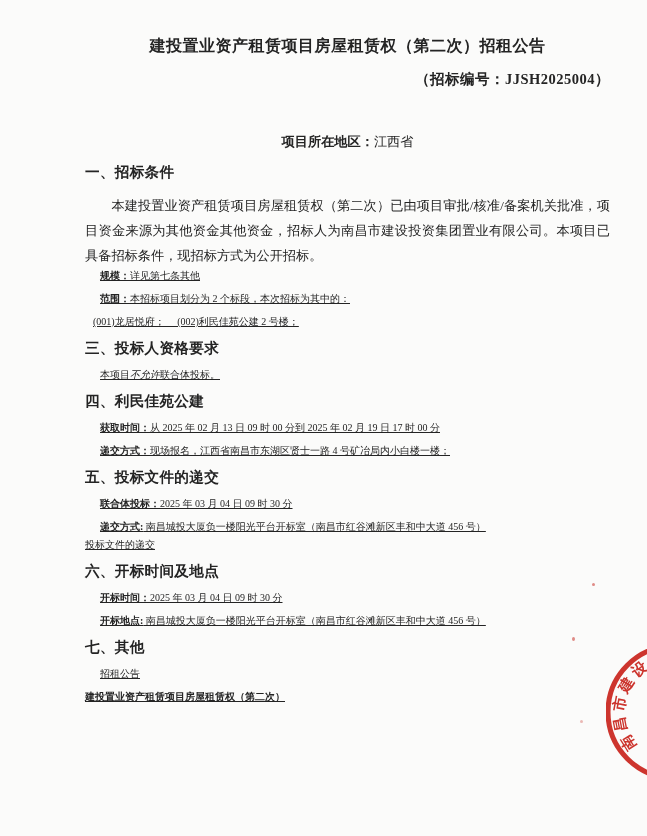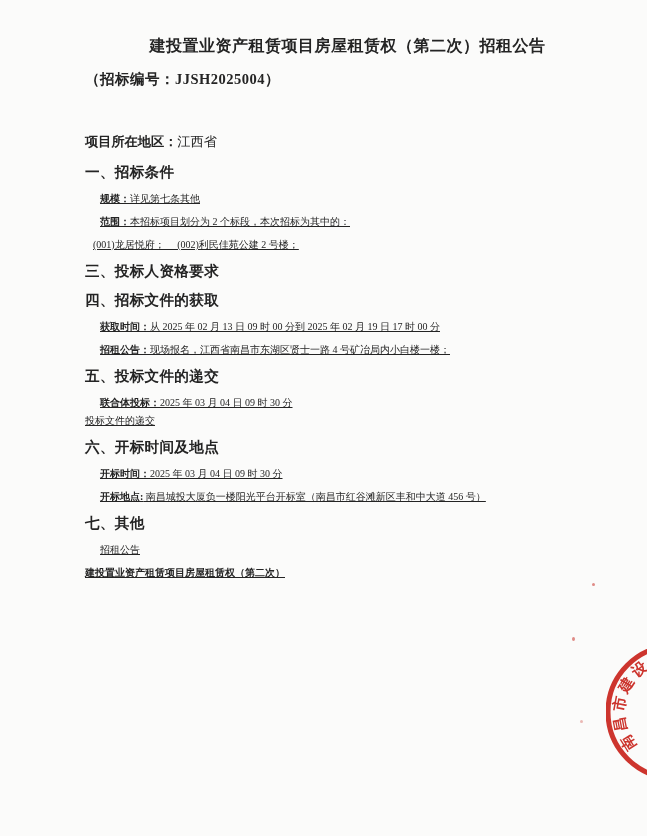--- a/index.html
+++ b/index.html
@@ -9,24 +9,24 @@
     font-family:"Liberation Serif","DejaVu Serif",serif;
     color:#242424;
   }
   .page{position:relative;width:647px;height:828px;}
   .content{padding:36px 37px 0 85px;}
   .title{
     text-align:center;font-size:16px;font-weight:bold;margin:0 0 13px 0;
     letter-spacing:.5px;
   }
   .subtitle{
-    text-align:left;font-size:14.5px;font-weight:bold;margin:0 0 44px 0;
+    text-align:right;font-size:14.5px;font-weight:bold;margin:0 0 44px 0;
     letter-spacing:.5px;
   }
-  .meta{font-size:13.2px;margin:0 0 6px 0;}
+  .meta{font-size:13.2px;margin:0 0 6px 0;text-align:center;}
   .b{font-weight:bold;}
   h3.sec{
     font-size:14.6px;font-weight:bold;margin:13px 0 13px 0;line-height:1.1;
     letter-spacing:.3px;
   }
   p.para{
     font-size:13.2px;line-height:25px;margin:0 0 2px 0;
     text-indent:2em;text-align:justify;
   }
   p.ln{font-size:10px;line-height:1.1;margin:0 0 12px 0;text-decoration:underline;}
@@ -51,33 +51,36 @@
 
 <div class="page">
   <div class="content">
 
     <h1 class="title">建投置业资产租赁项目房屋租赁权（第二次）招租公告</h1>
     <h2 class="subtitle">（招标编号：JJSH2025004）</h2>
 
     <p class="meta"><span class="b">项目所在地区：</span><span>江西省</span></p>
 
     <h3 class="sec">一、招标条件</h3>
+    <p class="para">本建投置业资产租赁项目房屋租赁权（第二次）已由项目审批/核准/备案机关批准，项目资金来源为其他资金其他资金，招标人为南昌市建设投资集团置业有限公司。本项目已具备招标条件，现招标方式为公开招标。</p>
 
     <p class="ln ind"><span class="b">规模：</span><span>详见第七条其他</span></p>
     <p class="ln ind"><span class="b">范围：</span><span>本招标项目划分为 2 个标段，本次招标为其中的：</span></p>
     <p class="ln ind2">(001)龙居悦府；　 (002)利民佳苑公建 2 号楼；</p>
 
     <h3 class="sec">三、投标人资格要求</h3>
+    <p class="ln ind"><span>本项目</span><em class="it">不允许</em><span>联合体投标。</span></p>
 
-    <h3 class="sec">四、招标文件的获取</h3>
+    <h3 class="sec">四、利民佳苑公建</h3>
     <p class="ln ind"><span class="b">获取时间：</span><span>从 2025 年 02 月 13 日  09 时 00 分到 2025 年 02 月 19 日  17 时 00 分</span></p>
-    <p class="ln ind"><span class="b">招租公告：</span><span>现场报名，江西省南昌市东湖区贤士一路 4 号矿冶局内小白楼一楼；</span></p>
+    <p class="ln ind"><span class="b">递交方式：</span><span>现场报名，江西省南昌市东湖区贤士一路 4 号矿冶局内小白楼一楼；</span></p>
 
     <h3 class="sec">五、投标文件的递交</h3>
     <p class="ln ind"><span class="b">联合体投标：</span><span>2025 年 03 月 04 日  09 时 30 分</span></p>
+    <p class="ln ind"><span class="b">递交方式:</span><span> 南昌城投大厦负一楼阳光平台开标室（南昌市红谷滩新区丰和中大道 456 号）</span></p>
     <p class="ln tight">投标文件的递交</p>
 
     <h3 class="sec">六、开标时间及地点</h3>
     <p class="ln ind"><span class="b">开标时间：</span><span>2025 年 03 月 04 日  09 时 30 分</span></p>
     <p class="ln ind"><span class="b">开标地点:</span><span> 南昌城投大厦负一楼阳光平台开标室（南昌市红谷滩新区丰和中大道 456 号）</span></p>
 
     <h3 class="sec">七、其他</h3>
     <p class="ln ind">招租公告</p>
 
     <p class="ln footer-name">建投置业资产租赁项目房屋租赁权（第二次）</p>

